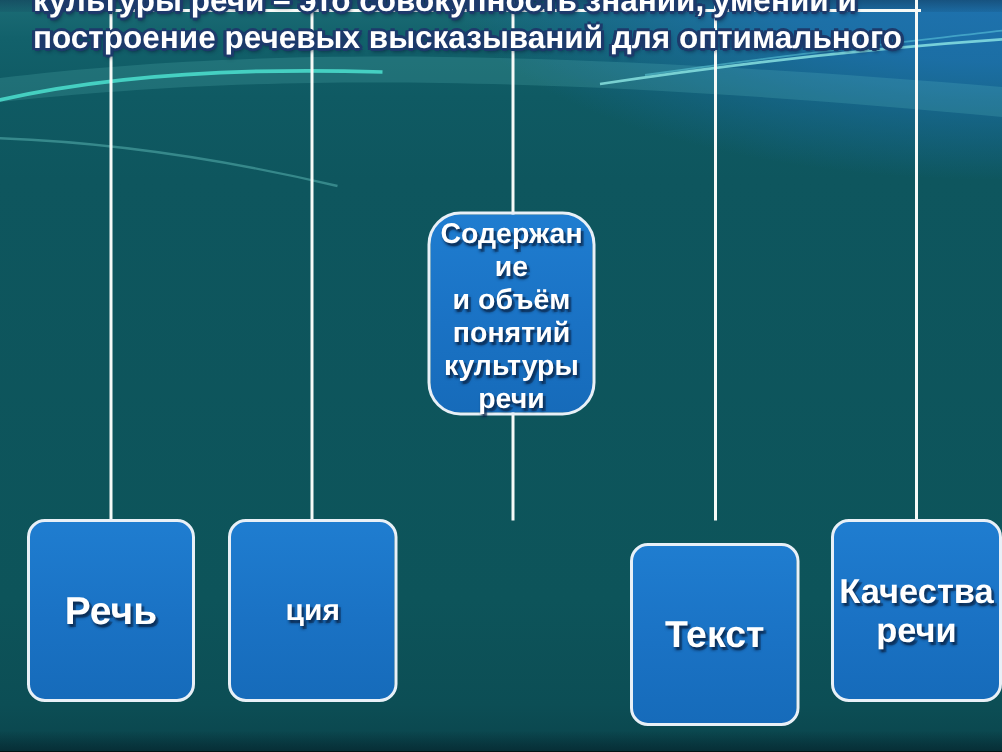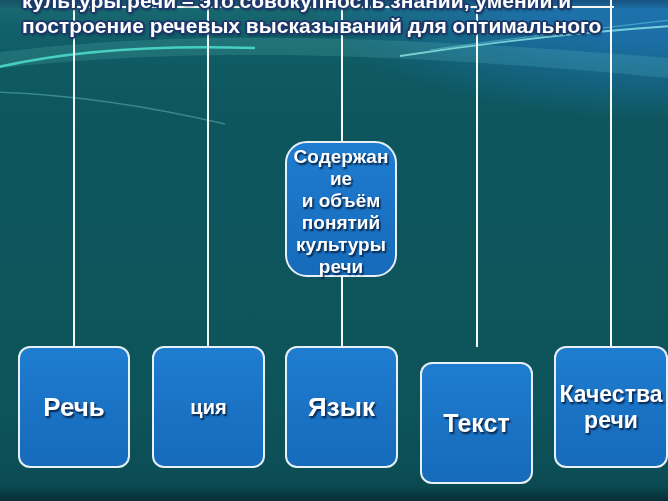--- a/index.html
+++ b/index.html
@@ -86,23 +86,20 @@
     <span>культуры</span>
     <span>речи</span>
   </div>
 
   <div class="node leaf b1">
     <span>Речь</span>
   </div>
   <div class="node leaf b2">
     <span>ция</span>
   </div>
-  <div class="node leaf b3">
-    <span>Язык</span>
-  </div>
   <div class="node leaf b4">
     <span>Текст</span>
   </div>
   <div class="node leaf b5">
     <span>Качества</span>
     <span>речи</span>
   </div>
 
   <div class="top-text">
     <span>культуры речи – это совокупность знаний, умений и</span>

